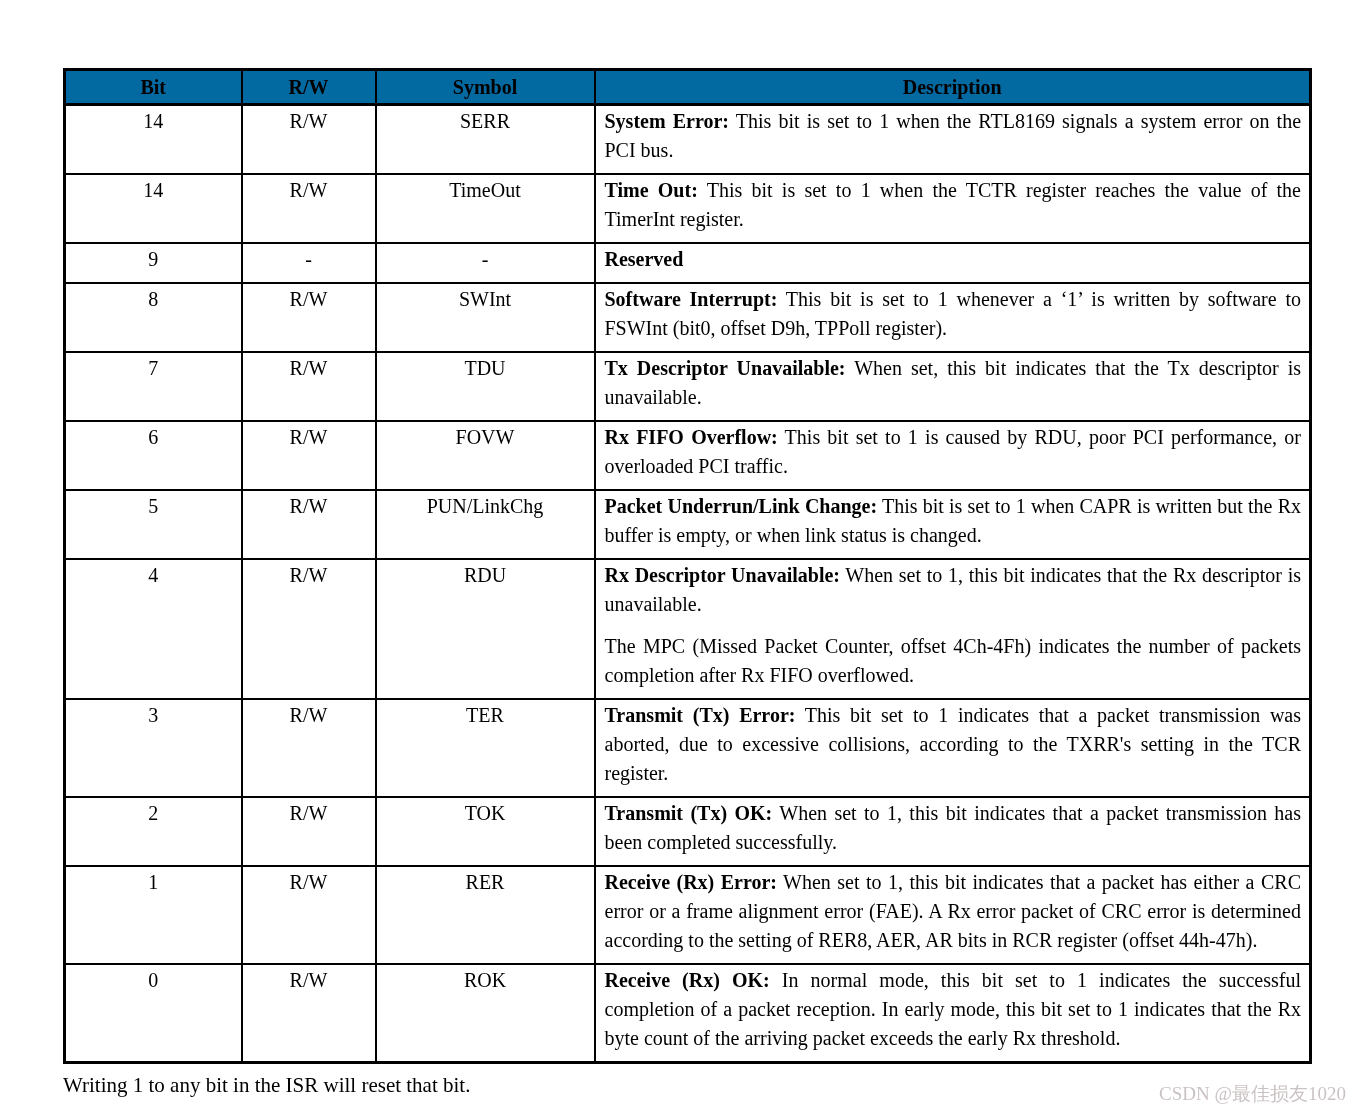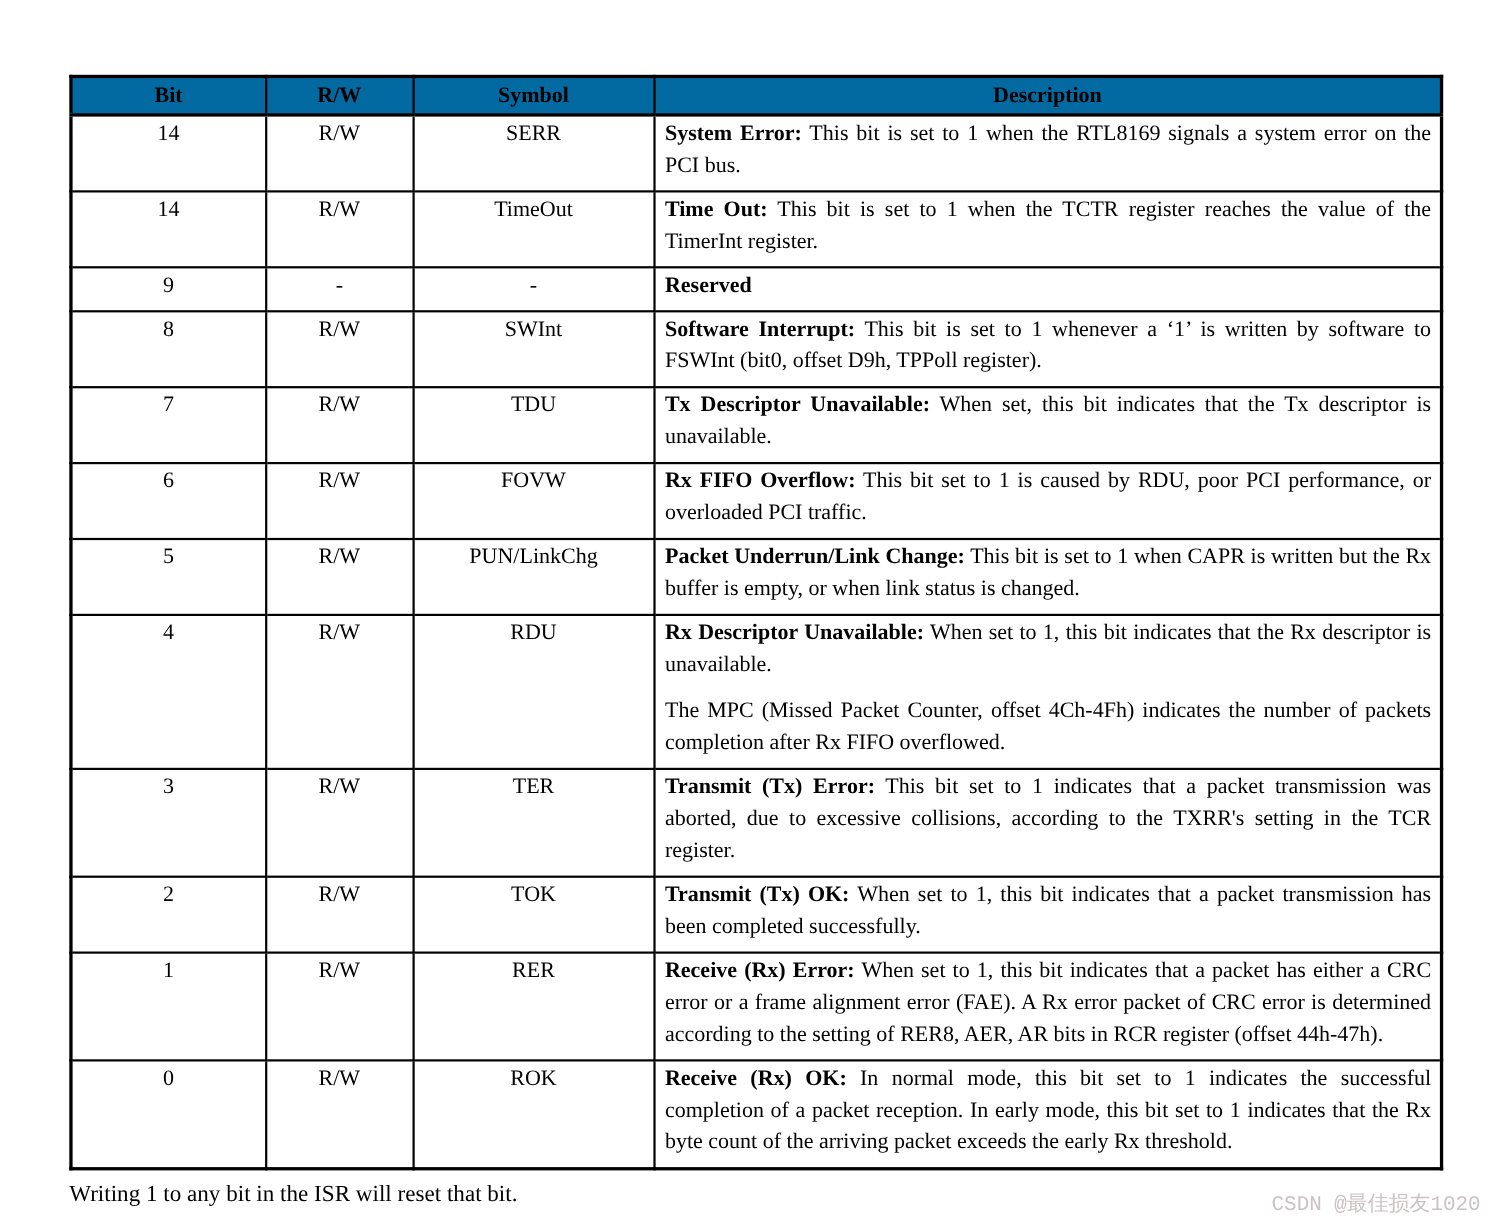--- a/index.html
+++ b/index.html
@@ -61,21 +61,21 @@
   .footnote {
     display: flex;
     align-items: baseline;
     margin-top: 9px;
     font-size: 21px;
   }
   .watermark {
     position: absolute;
     right: 15px;
     bottom: 7px;
-    font-family: Liberation Mono, monospace;
+    font-family: Liberation Serif, serif;
     font-size: 19px;
     color: #cbc3c3;
   }
 </style>
 </head>
 <body>
 
 <div class="page">
   <div class="content">
 

